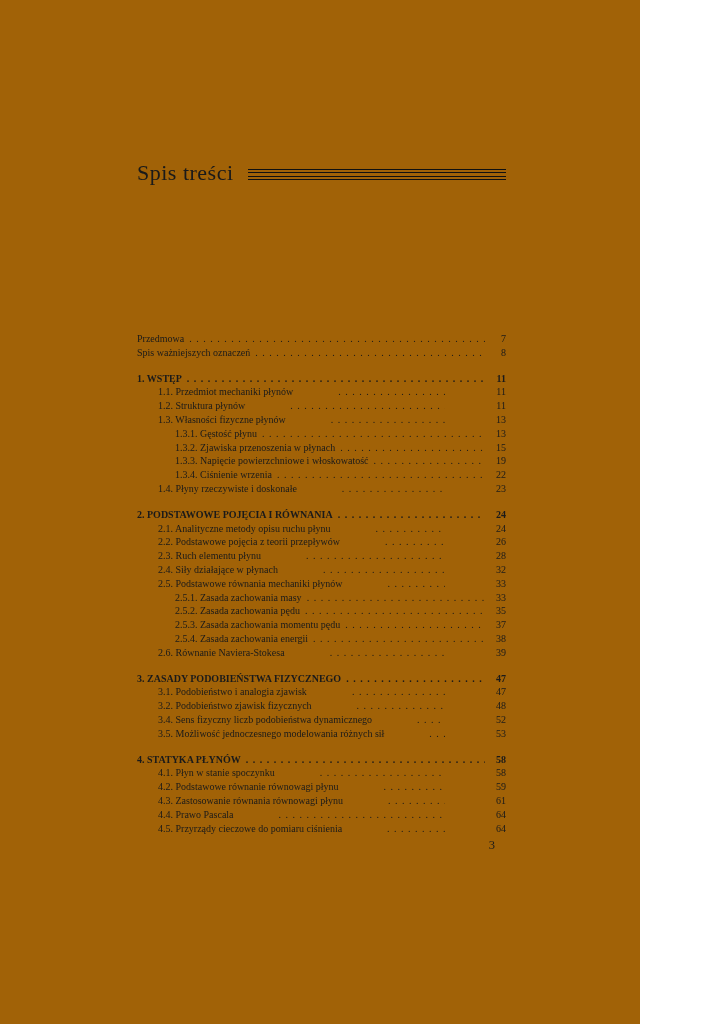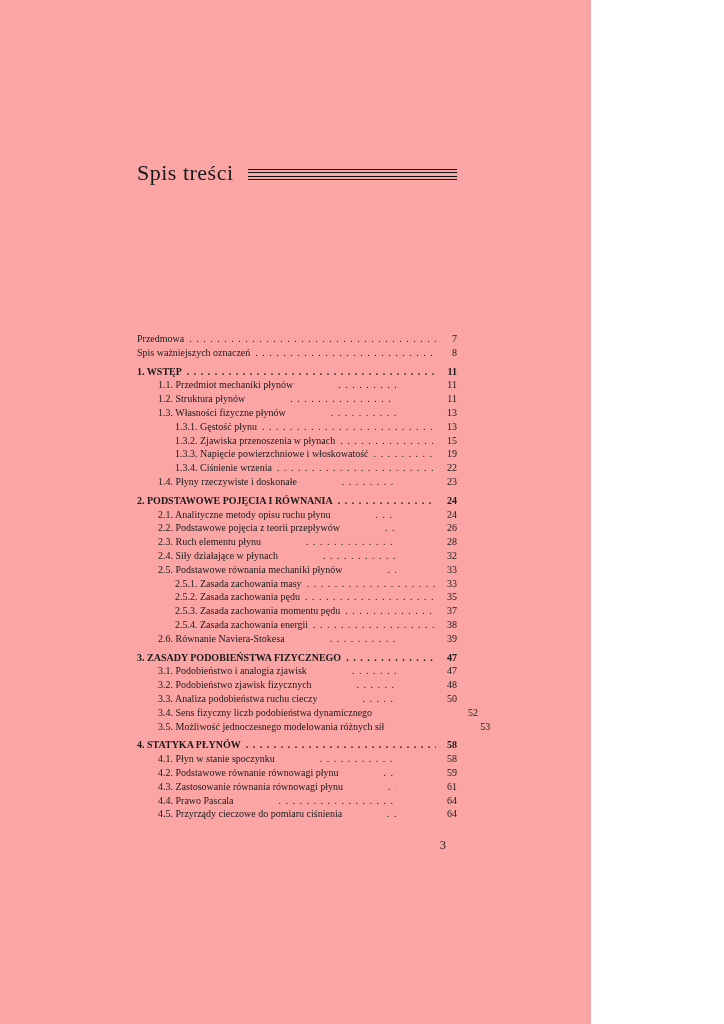--- a/index.html
+++ b/index.html
@@ -4,23 +4,23 @@
 <style>
   html, body {
     margin: 0;
     padding: 0;
     background: #ffffff;
     font-family: "Liberation Serif", "DejaVu Serif", serif;
     color: #1a1a1a;
   }
   .page {
     position: relative;
-    width: 591px;
+    width: 640px;
     height: 1024px;
-    background: #fca5a5;
+    background: #a16207;
     overflow: hidden;
   }
   
   .title-row {
     position: absolute;
     left: 137px;
     right: 134px;
     top: 160px;
     display: flex;
     align-items: center;
@@ -54,21 +54,21 @@
   }
   .row {
     display: flex;
     align-items: baseline;
     font-size: 10px;
     line-height: 13.8px;
     white-space: nowrap;
   }
   .row.bold {
     font-weight: bold;
-    margin-top: 5px;
+    margin-top: 12px;
   }
   .row .label {
     white-space: nowrap;
     flex: 0 0 auto;
   }
   .row .dots {
     flex: 1 1 auto;
     overflow: hidden;
     white-space: nowrap;
     margin: 0 4px 0 5px;
@@ -226,25 +226,20 @@
         <span class="label">3.1. Podobieństwo i analogia zjawisk</span>
         <span class="dots"></span>
         <span class="pg">47</span>
       </div>
       <div class="row lvl1">
         <span class="label">3.2. Podobieństwo zjawisk fizycznych</span>
         <span class="dots"></span>
         <span class="pg">48</span>
       </div>
       <div class="row lvl1">
-        <span class="label">3.3. Analiza podobieństwa ruchu cieczy</span>
-        <span class="dots"></span>
-        <span class="pg">50</span>
-      </div>
-      <div class="row lvl1">
         <span class="label">3.4. Sens fizyczny liczb podobieństwa dynamicznego</span>
         <span class="dots"></span>
         <span class="pg">52</span>
       </div>
       <div class="row lvl1">
         <span class="label">3.5. Możliwość jednoczesnego modelowania różnych sił</span>
         <span class="dots"></span>
         <span class="pg">53</span>
       </div>
       <div class="row lvl0 bold">

